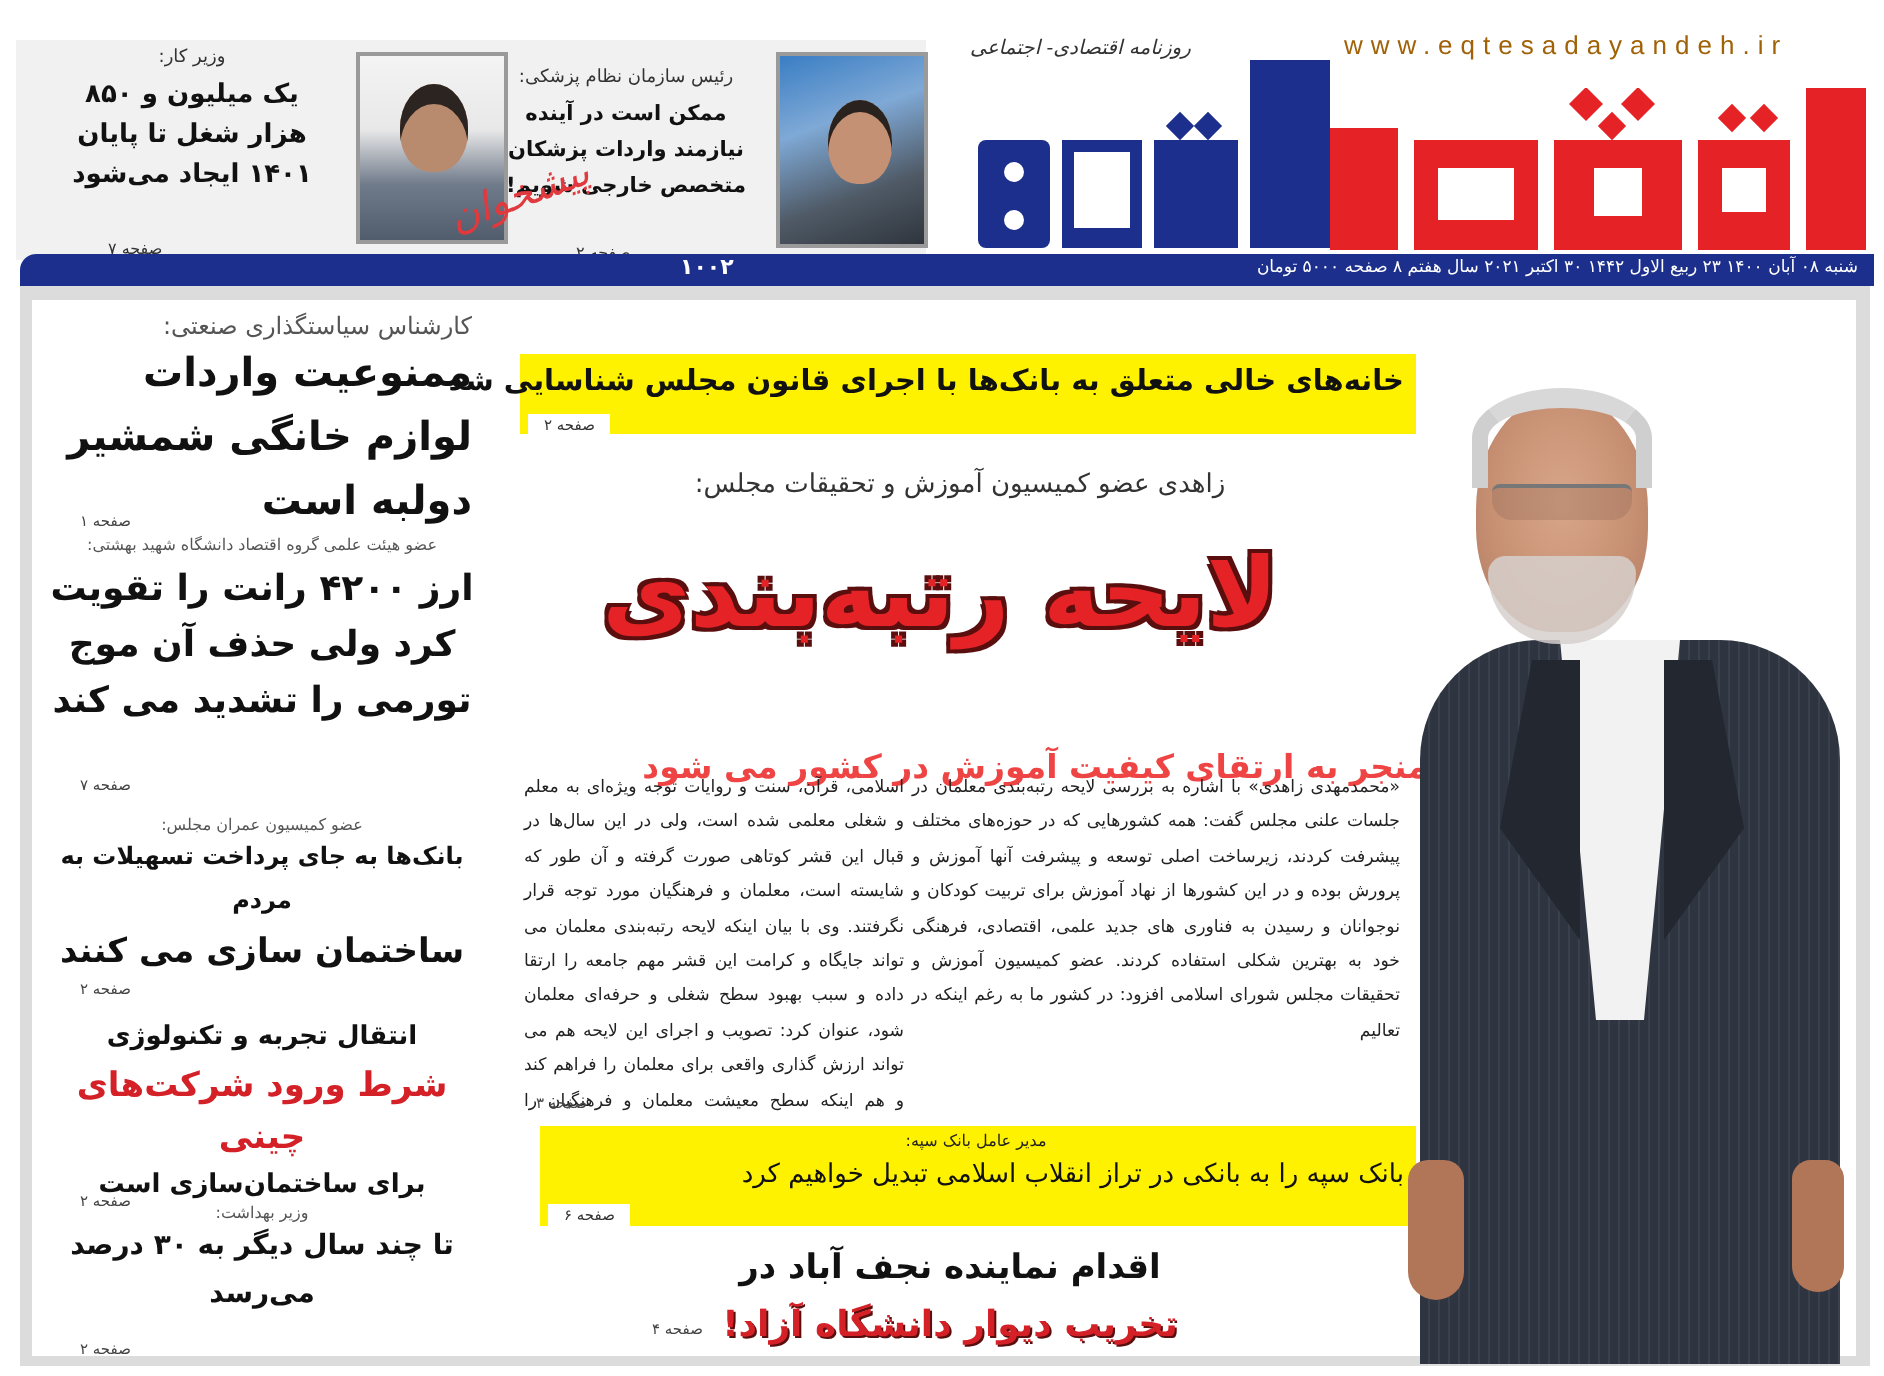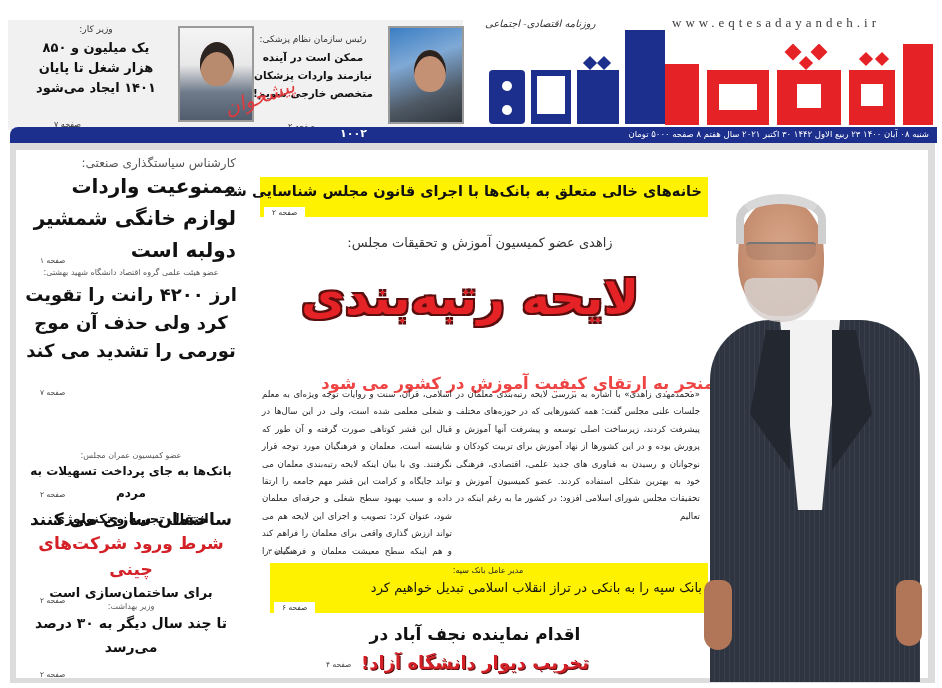--- a/index.html
+++ b/index.html
@@ -23,21 +23,21 @@
   .photo-doctor { left: 380px; top: 6px; width: 76px; height: 98px; background: linear-gradient(160deg,#3a7ec4 0%,#7fa9d6 35%,#4f5a66 70%,#2f353d 100%); }
   .head-shape { position: absolute; border-radius: 50% 50% 45% 45%; }
   .photo-minister .head-shape { left: 20px; top: 14px; width: 34px; height: 44px; background: #b88a6e; box-shadow: inset 0 10px 0 #2b2420; }
   .photo-doctor .head-shape { left: 24px; top: 22px; width: 32px; height: 42px; background: #c49175; box-shadow: inset 0 6px 0 #2a221e; }
 
   .watermark { position: absolute; left: 205px; top: 85px; width: 90px; height: 60px; direction: ltr; }
   .watermark .wm-script { position: absolute; left: 18px; top: 0; font-size: 20px; color: #e0393e; font-style: italic; transform: rotate(-20deg); font-family: "DejaVu Serif", serif; }
   .watermark .wm-url { position: absolute; left: 0; top: 42px; font-size: 11px; color: #e0393e; font-family: "Liberation Sans", sans-serif; }
 
   
-  .site-url { position: absolute; left: 672px; top: 15px; font-size: 13px; letter-spacing: 4px; color: #404040; direction: ltr; font-family: Liberation Serif, serif; }
+  .site-url { position: absolute; left: 672px; top: 15px; font-size: 13px; letter-spacing: 4px; color: #a16207; direction: ltr; font-family: Liberation Sans, sans-serif; }
   .tagline { position: absolute; left: 485px; top: 18px; font-size: 10px; color: #333; font-style: italic; font-family: "DejaVu Serif", serif; }
   .logo { position: absolute; left: 487px; top: 30px; width: 448px; height: 95px; direction: ltr; }
   .logo .blue-part { position: absolute; left: 0; top: 0; width: 178px; height: 95px; }
   .logo .red-part { position: absolute; left: 178px; top: 14px; width: 270px; height: 81px; }
 
   .date-bar { position: absolute; left: 10px; top: 127px; width: 927px; height: 16px; background: #1c2f8c; border-radius: 8px 0 0 0; }
   .date-text { position: absolute; right: 8px; top: 2px; font-size: 8.5px; color: #ffffff; white-space: nowrap; }
   .issue-number { position: absolute; left: 330px; top: 0px; font-size: 11px; color: #ffffff; font-weight: bold; }
 
   
@@ -55,21 +55,21 @@
 
   .lc-1 { top: 6px; }
   .lc-1 .lc-kicker { text-align: right; padding-right: 10px; font-size: 12px; }
   .lc-1 .lc-head { font-size: 20px; line-height: 32px; text-align: right; padding-right: 10px; }
   .lc-1 .lc-page { top: 100px; }
   .lc-2 { top: 118px; }
   .lc-2 .lc-kicker { font-size: 8px; margin-bottom: 4px; }
   .lc-2 .lc-head { font-size: 18px; line-height: 28px; }
   .lc-2 .lc-page { top: 120px; }
   .lc-3 { top: 258px; }
-  .lc-3 .lc-kicker { font-size: 8px; margin-top: 43px; }
+  .lc-3 .lc-kicker { font-size: 8px; }
   .lc-3 .lc-head.mid { font-size: 12px; line-height: 22px; }
   .lc-3 .lc-page { top: 82px; }
   .lc-4 { top: 358px; }
   .lc-4 .lc-head { font-size: 13px; line-height: 22px; }
   .lc-4 .lc-head.red { font-size: 17px; line-height: 26px; }
   .lc-4 .lc-page { top: 88px; }
   .lc-5 { top: 452px; }
   .lc-5 .lc-kicker { font-size: 8px; }
   .lc-5 .lc-head { font-size: 14px; line-height: 24px; }
   .lc-5 .lc-page { top: 68px; }

